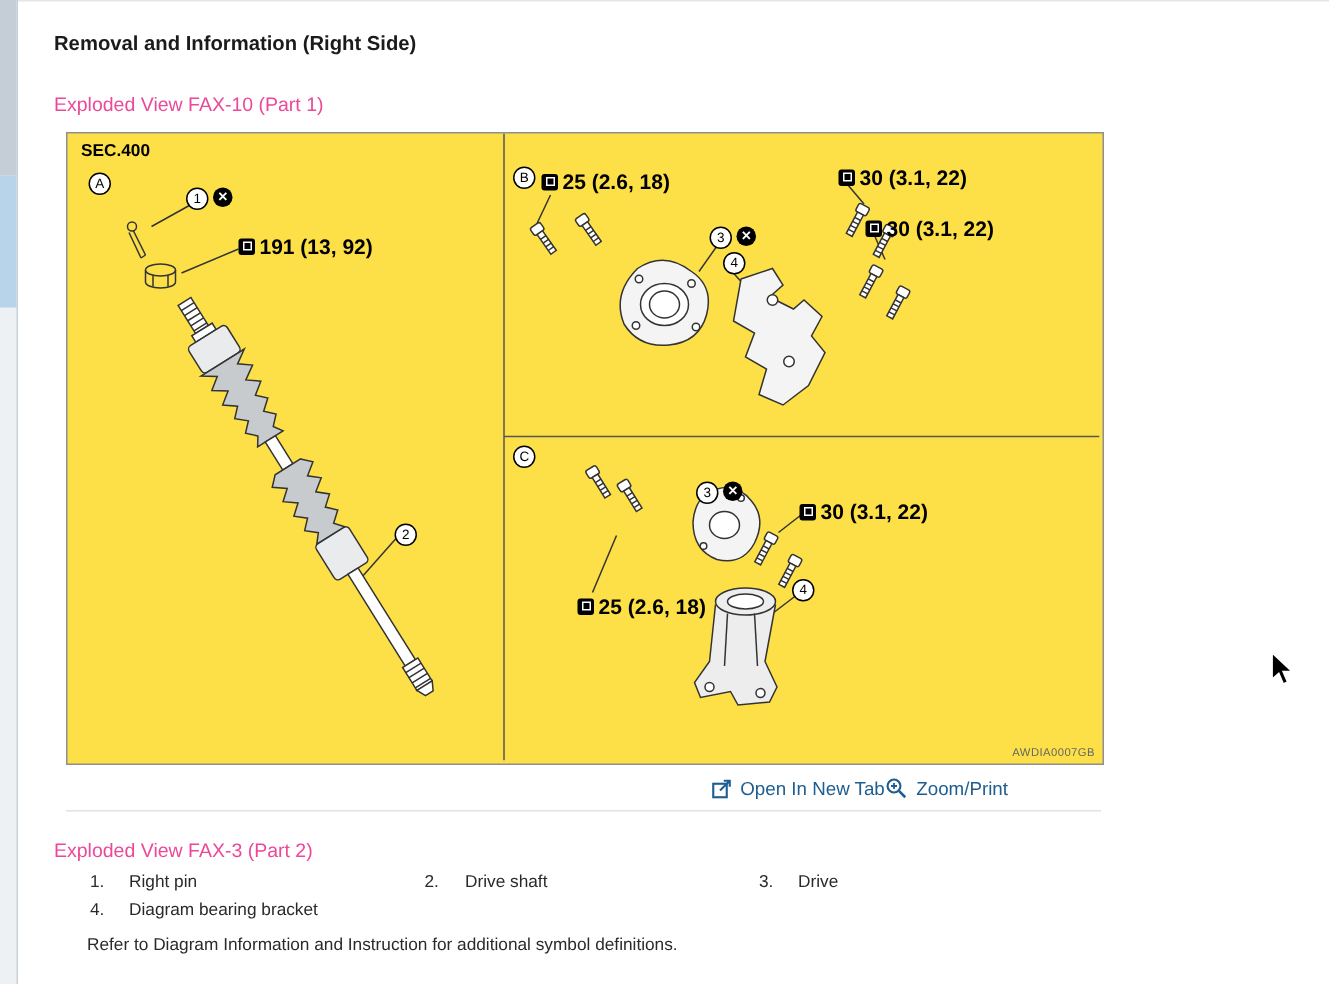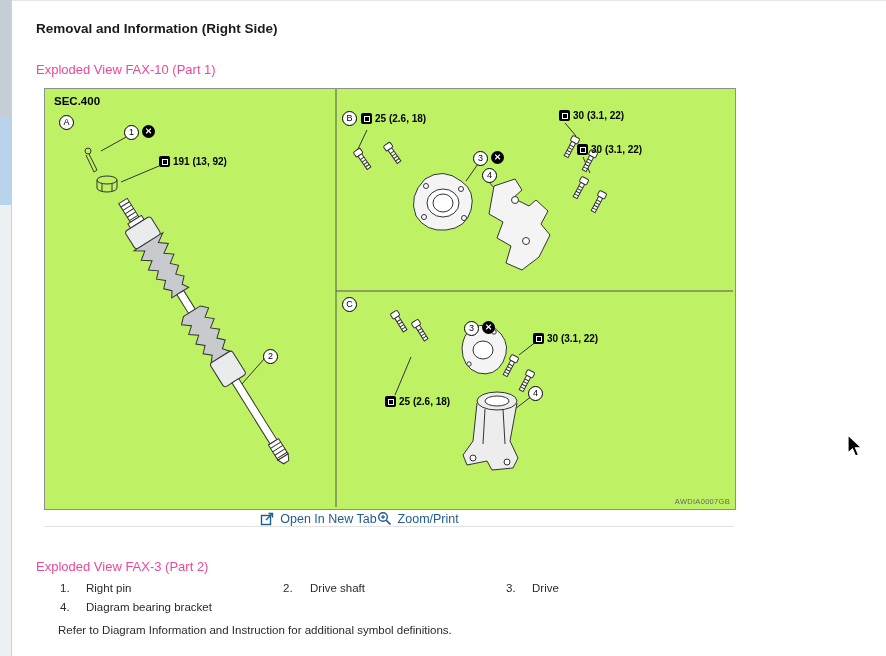--- a/index.html
+++ b/index.html
@@ -6,33 +6,33 @@
   body{width:886px;height:656px;position:relative;background:#fff;overflow:hidden;
        font-family:"Liberation Sans",sans-serif;color:#222}
   .top-edge{position:absolute;left:0;top:0;width:886px;height:1px;background:#e3e6e9}
   .edge{position:absolute;left:0;top:0;width:11px;height:656px;background:#eef1f4;border-right:1px solid #c9d1d8}
   .edge-gray{position:absolute;left:0;top:0;width:11px;height:117px;background:#c5ced6}
   .edge-blue{position:absolute;left:0;top:117px;width:11px;height:88px;background:#b8d4ea}
   .title{position:absolute;left:36px;top:21px;font-size:13.5px;font-weight:bold;color:#1b1b1b;margin:0}
   .subhead{position:absolute;font-size:13px;color:#ec4899}
   #sub1{left:36px;top:62px}
   #sub2{left:36px;top:559px}
-  .frame{position:absolute;left:44px;top:88px;width:690px;height:420px;border:1px solid #8f8f8f;background:#bef264}
+  .frame{position:absolute;left:44px;top:88px;width:690px;height:420px;border:1px solid #8f8f8f;background:#fde047}
   .art{position:absolute;left:0;top:0}
   .seclbl{position:absolute;left:9px;top:6px;font-size:11.5px;font-weight:bold;color:#000}
   .clet,.cnum{position:absolute;width:13px;height:13px;border:1px solid #000;border-radius:50%;background:#fff;
       font-size:9px;line-height:13px;text-align:center;color:#000}
   .nox{position:absolute;width:13px;height:13px;border-radius:50%;background:#000;color:#fff;
       font-size:8.5px;line-height:13px;text-align:center;font-weight:bold}
-  .torque{position:absolute;display:flex;align-items:center;gap:3px;font-size:10px;font-weight:bold;color:#000;white-space:nowrap}
+  .torque{position:absolute;display:flex;align-items:center;gap:3px;font-size:14px;font-weight:bold;color:#000;white-space:nowrap}
   .ticon{width:11px;height:11px;background:#000;border-radius:2px;position:relative;flex:none}
   .ticon::after{content:"";position:absolute;left:2.5px;top:2.5px;width:4px;height:4px;border:1px solid #fff}
   .figcode{position:absolute;right:5px;bottom:3px;font-size:7.5px;color:#666;letter-spacing:.3px}
-  .linksrow{position:absolute;left:44px;top:511px;width:690px;height:16px;display:flex;align-items:center;
-      justify-content:center;border-bottom:1px solid #e2e2e2;padding:0 62px 0 3px;box-sizing:border-box}
+  .linksrow{position:absolute;left:44px;top:511px;width:690px;height:30px;display:flex;align-items:center;
+      justify-content:flex-end;border-bottom:1px solid #e2e2e2;padding:0 62px 0 3px;box-sizing:border-box}
   .link{display:flex;align-items:center;gap:6px;color:#1d5d90;font-size:12.5px;text-decoration:none;cursor:pointer}
   .legend{position:absolute;left:0;top:582px;width:886px;height:40px;font-size:11.5px;color:#2a2a2a}
   .lg{position:absolute;white-space:nowrap}
   .note{position:absolute;left:58px;top:624px;font-size:11.5px;color:#2a2a2a;margin:0}
   .cursor{position:absolute;left:846px;top:434px}
 </style>
 </head>
 <body>
 
 <div class="top-edge"></div>

